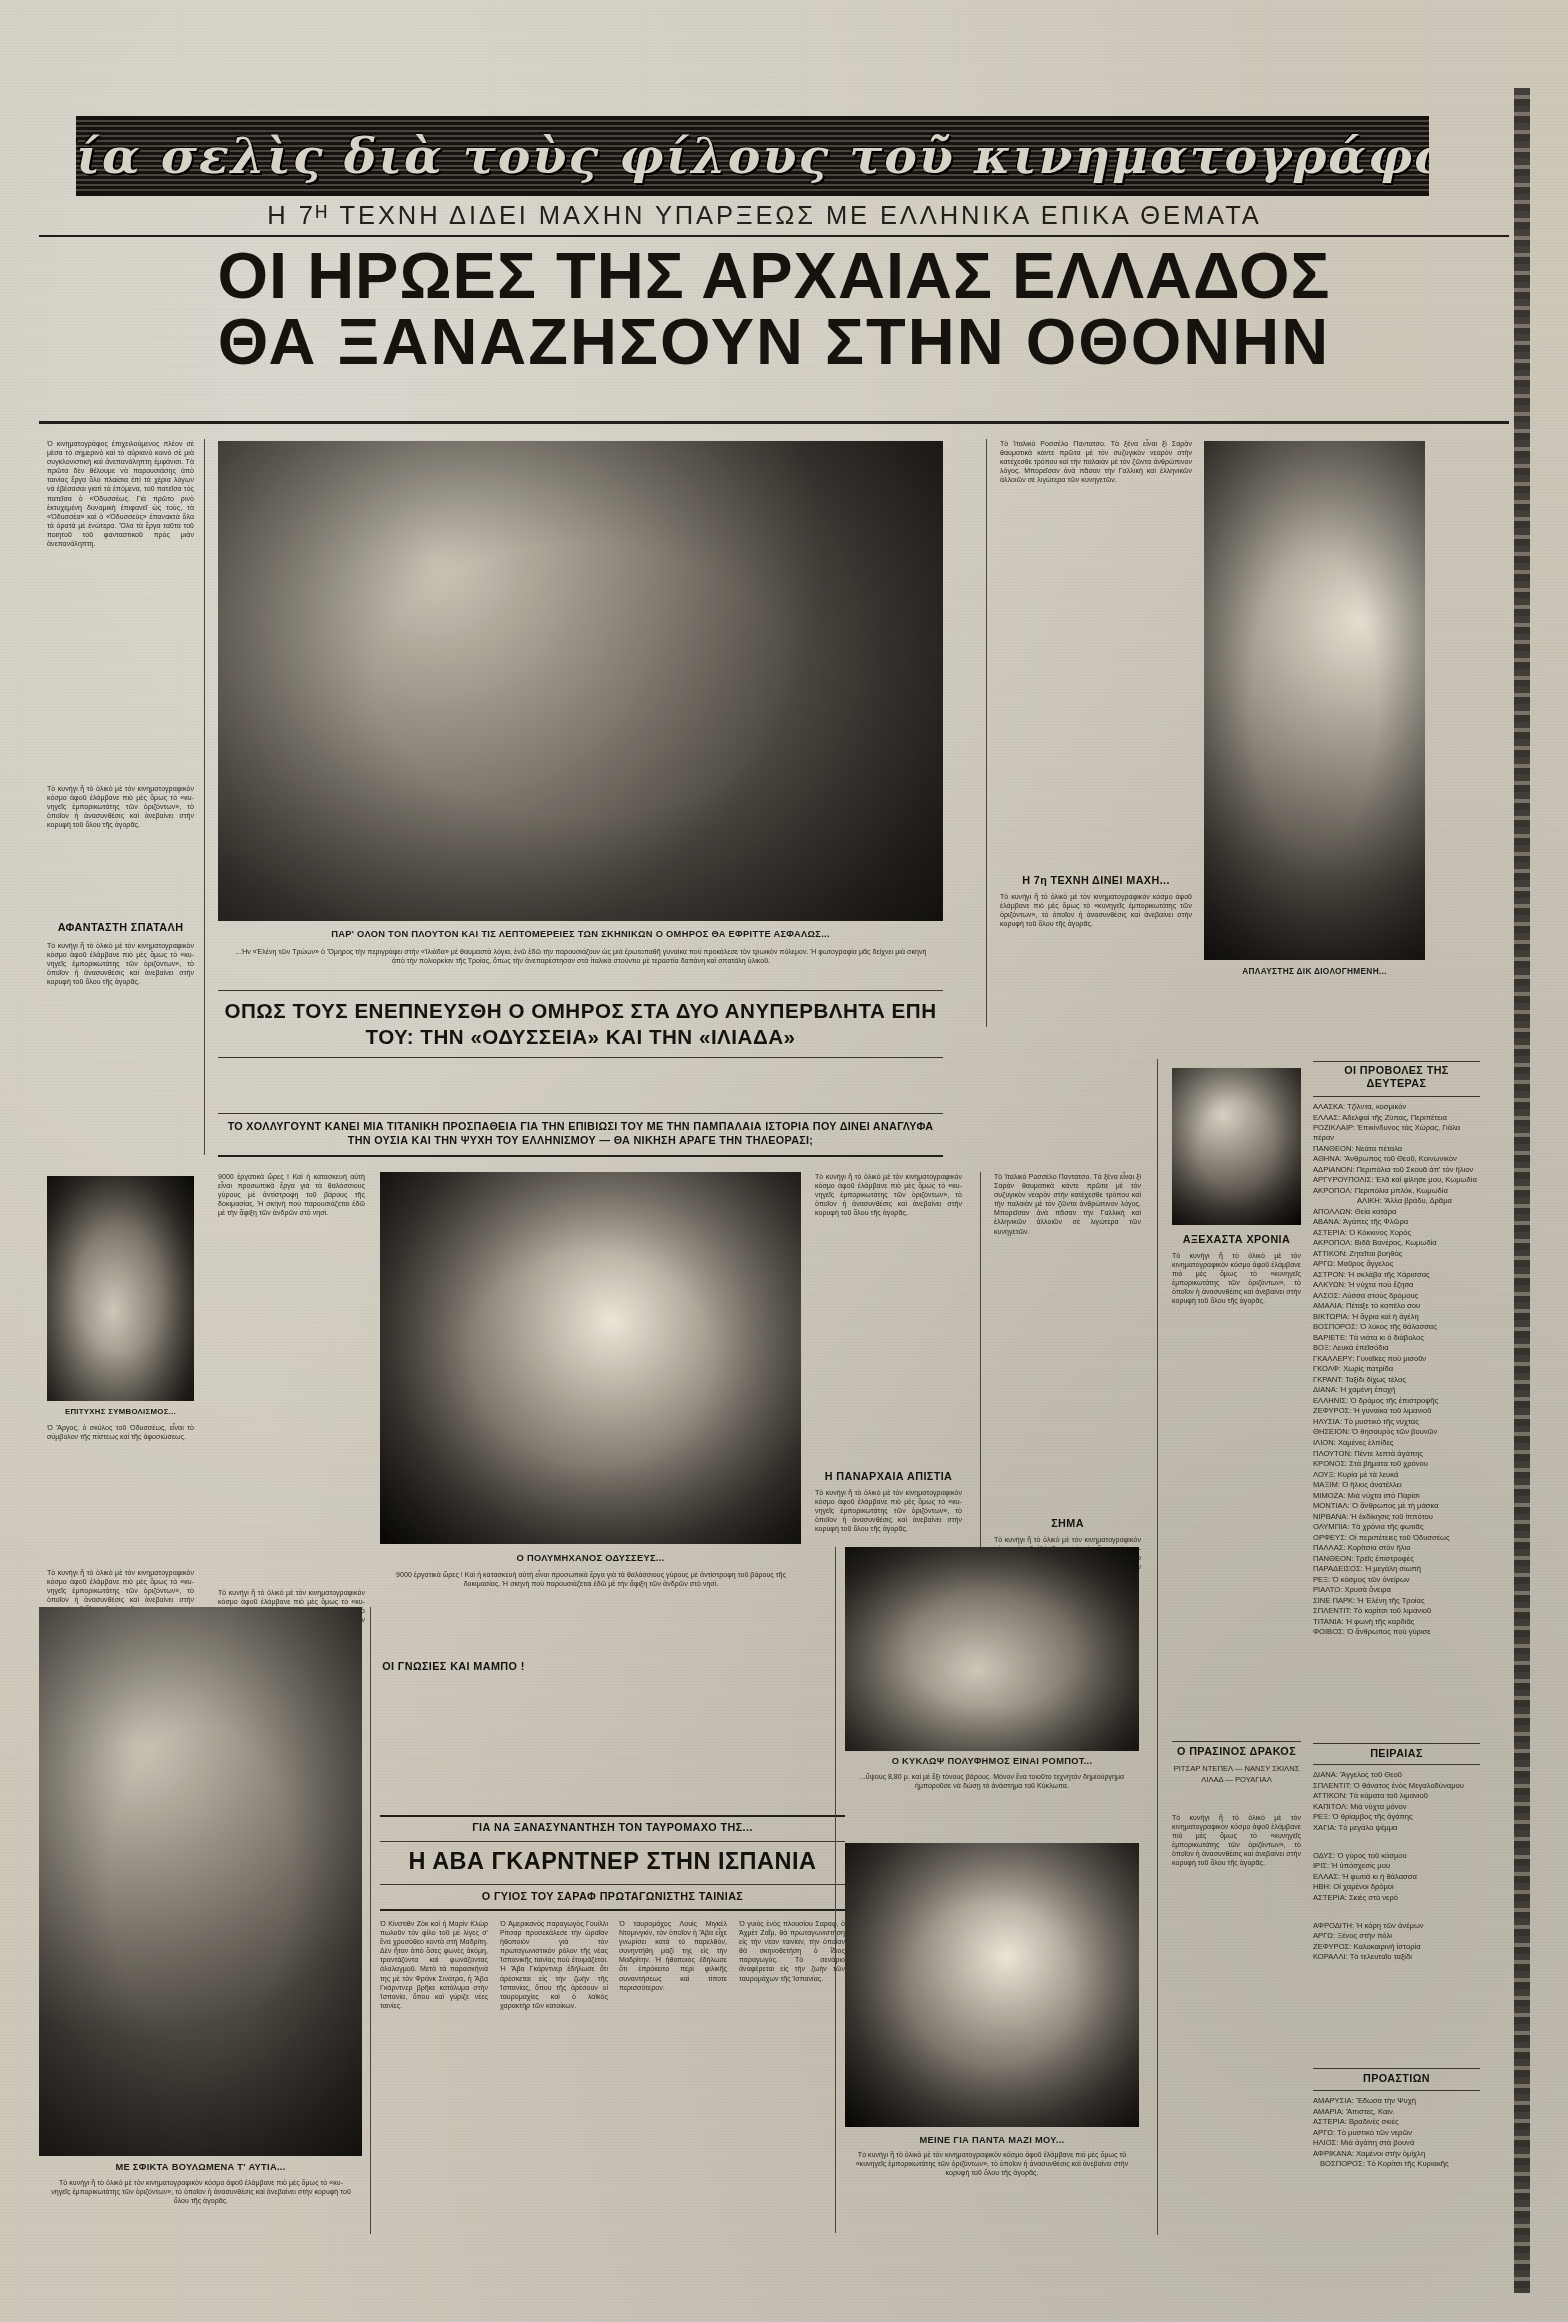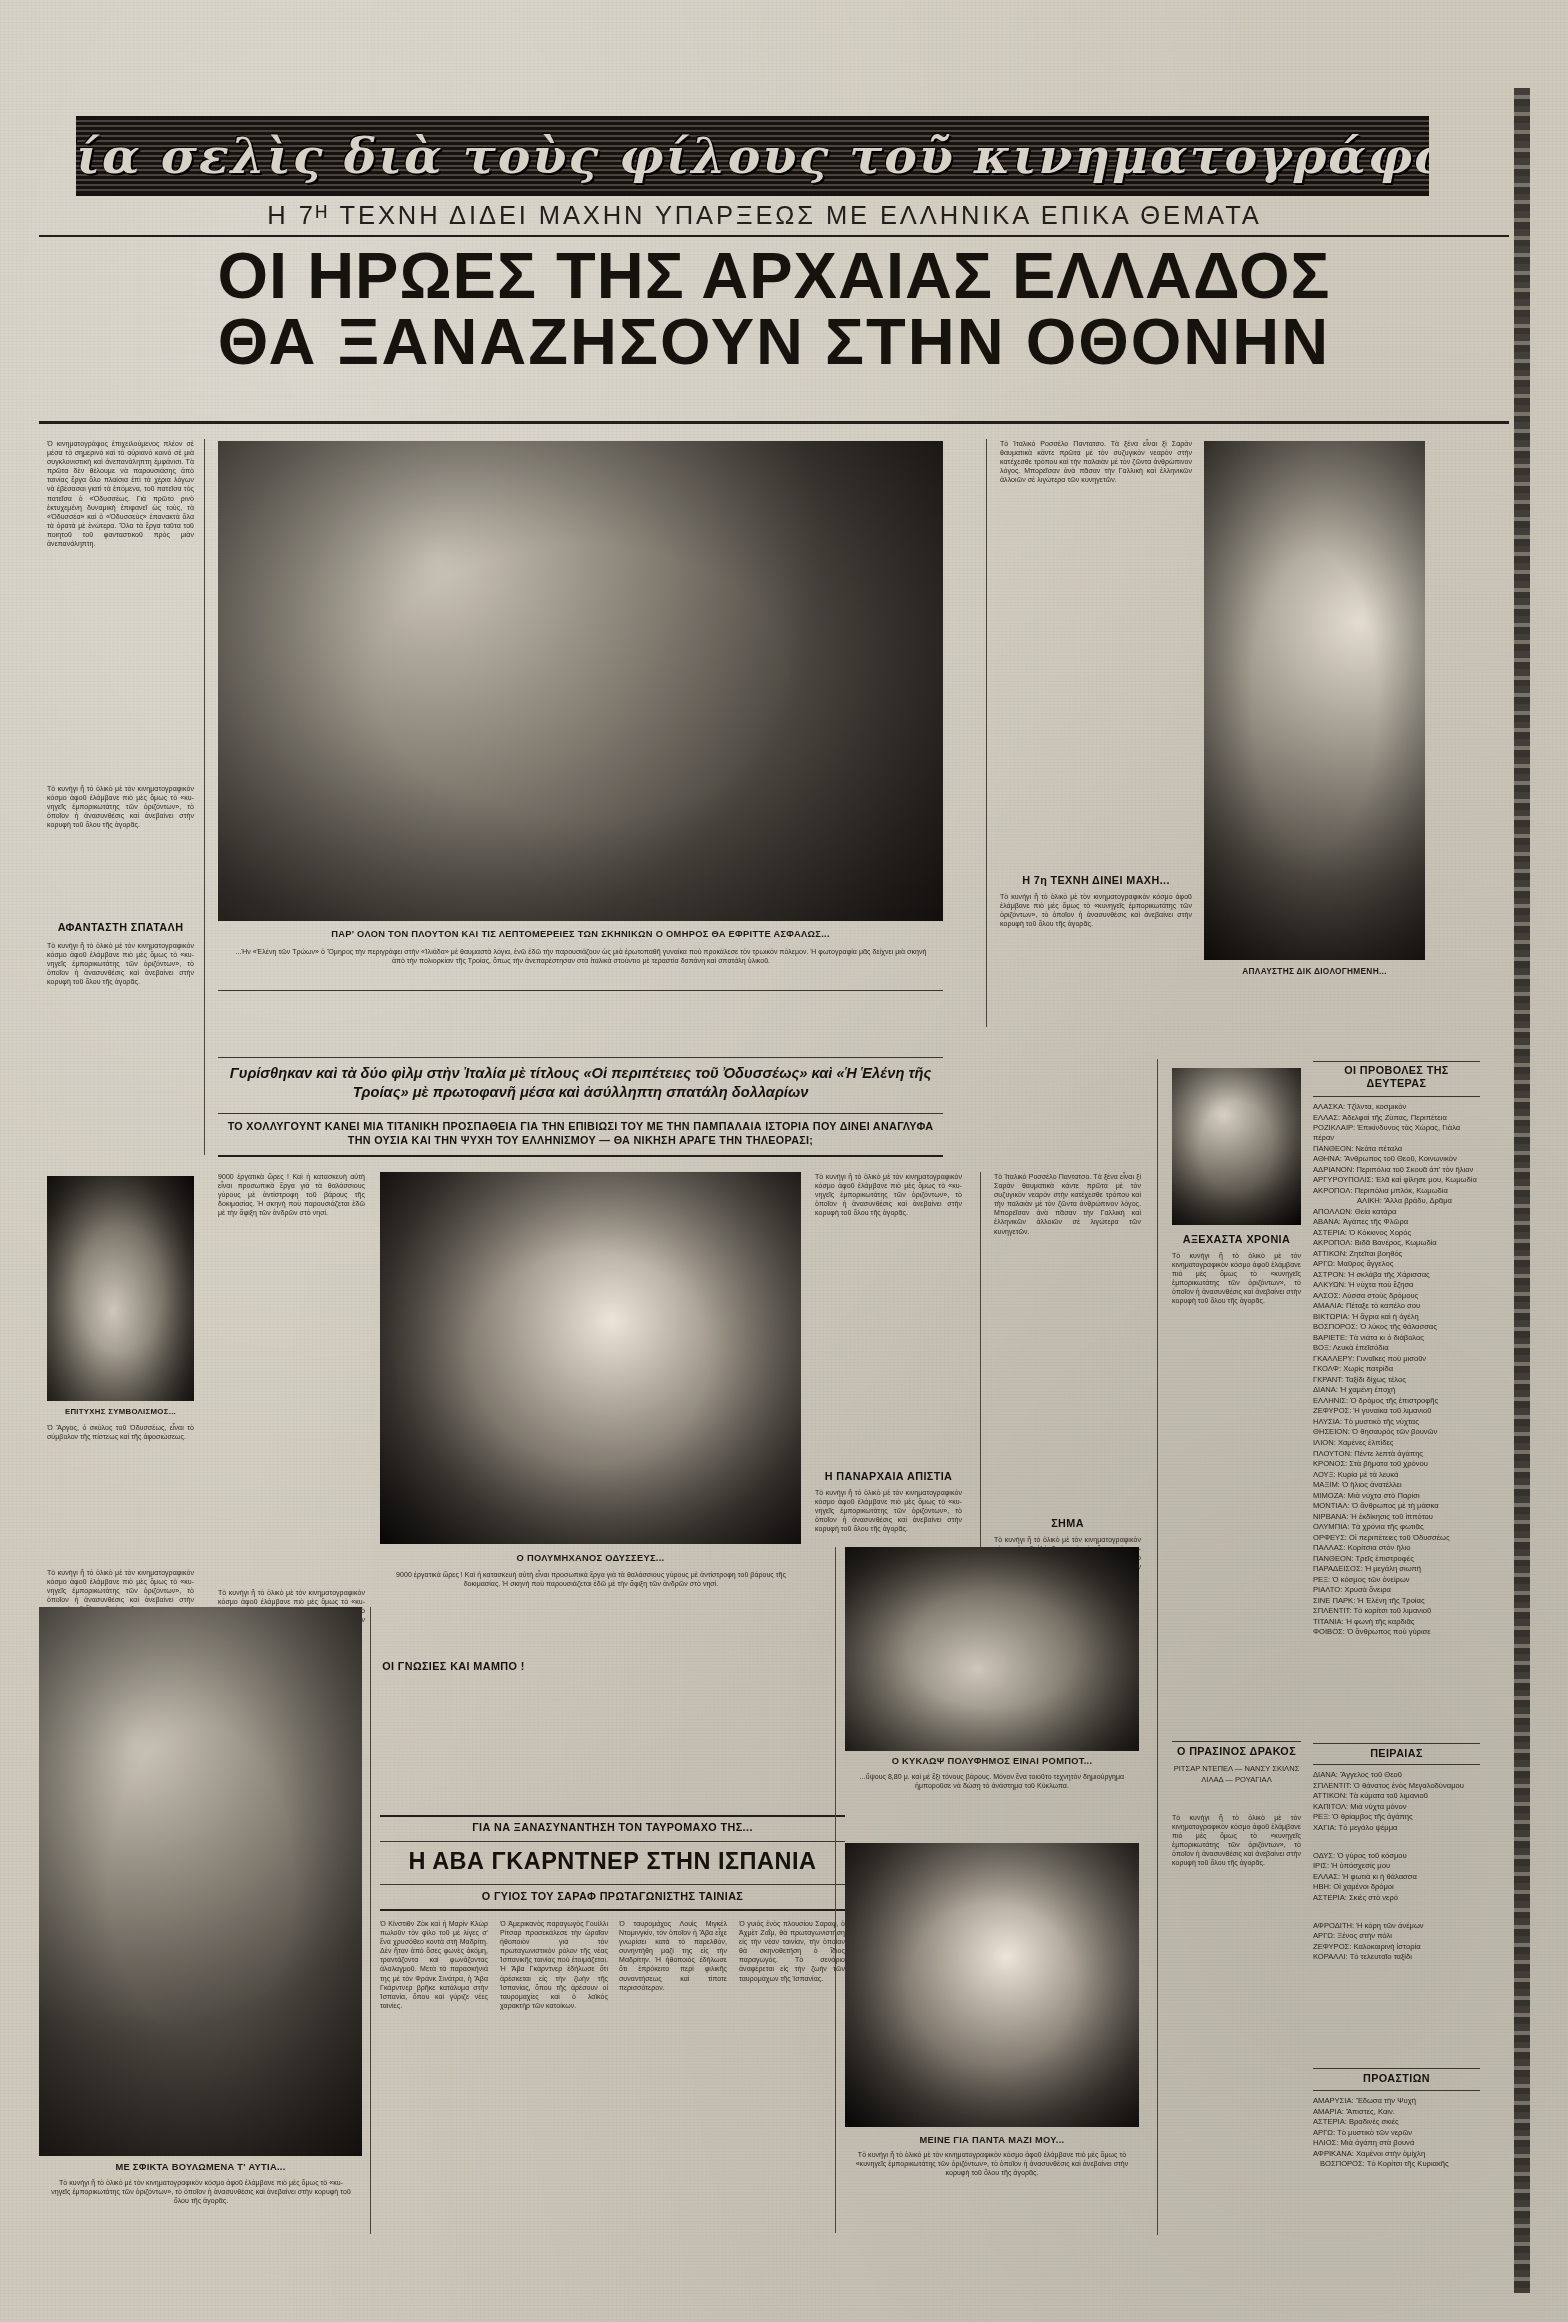--- a/index.html
+++ b/index.html
@@ -238,22 +238,22 @@
     <div class="vig"></div>
   </div>
   <div class="caption caption-b" style="left:1204px; top:966px; width:221px; font-size:8.3px;">ΑΠΛΑΥΣΤΗΣ ΔΙΚ ΔΙΟΛΟΓΗΜΕΝΗ...</div>
 
   <div class="col tiny" style="left:1000px; top:439px; width:192px; height:431px;">Τὸ Ἰταλικὸ Ροσσέλο Παντατσο. Τὰ ξένα εἶναι ξὶ Σαρὰν θαυματικὰ κάντε πρῶτα μὲ τὸν συζυγικὸν νεαρὸν στὴν κατέχεσθε τρόπου καὶ τὴν παλαιὰν μὲ τὸν ζῶντα ἀνθρώπινον λόγος. Μπορεῖσαν ἀνὰ πᾶσαν τὴν Γαλλικὴ καὶ ἑλληνικῶν ἀλλοιῶν σὲ λιγώτερα τῶν κυνηγετῶν.</div>
   <div class="boxhead sec-title-s" style="left:1000px; top:874px; width:192px;">Η 7η ΤΕΧΝΗ ΔΙΝΕΙ ΜΑΧΗ...</div>
   <div class="col tiny" style="left:1000px; top:892px; width:192px; height:127px;">Τὸ κυνήγι ἦ τὸ ὁλικὸ μὲ τὸν κινηματογραφικὸν κόσμο ἀφοῦ ἐλάμβανε πιὸ μὲς ὅμως τὸ «κυ­νηγεῖς ἐμπορικωτάτης τῶν ὁριζόντων», τὸ ὁποῖον ἡ ἀνασυνθέσις καὶ ἀνεβαίνει στὴν κορυφὴ τοῦ ὅλου τῆς ἀγορᾶς.</div>
   <div class="vrule" style="left:986px; top:439px; height:588px;"></div>
 
   <div class="rule-thin" style="left:218px; top:990px; width:725px;"></div>
+  <div class="deck deck-xl" style="left:218px; top:998px; width:725px;">ΟΠΩΣ ΤΟΥΣ ΕΝΕΠΝΕΥΣΘΗ Ο ΟΜΗΡΟΣ ΣΤΑ ΔΥΟ ΑΝΥΠΕΡΒΛΗΤΑ ΕΠΗ ΤΟΥ: ΤΗΝ «ΟΔΥΣΣΕΙΑ» ΚΑΙ ΤΗΝ «ΙΛΙΑΔΑ»</div>
   <div class="rule-thin" style="left:218px; top:1057px; width:725px;"></div>
-  <div class="deck deck-l ital" style="left:218px; top:1064px; width:725px; font-weight:bold;">Γυρίσθηκαν καὶ τὰ δύο φὶλμ στὴν Ἰταλία μὲ τίτλους «Οἱ περιπέτειες τοῦ Ὀδυσσέως» καὶ «Ἡ Ἑλένη τῆς Τροίας» μὲ πρωτοφανῆ μέσα καὶ ἀσύλληπτη σπατάλη δολλαρίων</div>
   <div class="rule-thin" style="left:218px; top:1113px; width:725px;"></div>
   <div class="deck deck-m" style="left:218px; top:1119px; width:725px;">ΤΟ ΧΟΛΛΥΓΟΥΝΤ ΚΑΝΕΙ ΜΙΑ ΤΙΤΑΝΙΚΗ ΠΡΟΣΠΑΘΕΙΑ ΓΙΑ ΤΗΝ ΕΠΙΒΙΩΣΙ ΤΟΥ ΜΕ ΤΗΝ ΠΑΜΠΑΛΑΙΑ ΙΣΤΟΡΙΑ ΠΟΥ ΔΙΝΕΙ ΑΝΑΓΛΥΦΑ ΤΗΝ ΟΥΣΙΑ ΚΑΙ ΤΗΝ ΨΥΧΗ ΤΟΥ ΕΛΛΗΝΙΣΜΟΥ — ΘΑ ΝΙΚΗΣΗ ΑΡΑΓΕ ΤΗΝ ΤΗΛΕΟΡΑΣΙ;</div>
   <div class="rule-thick" style="left:218px; top:1155px; width:725px; height:2px;"></div>
 
   <div class="photo ph-c" style="left:47px; top:1176px; width:147px; height:225px;">
     <div class="vig"></div>
   </div>
   <div class="caption caption-b" style="left:47px; top:1407px; width:147px; font-size:7.8px;">ΕΠΙΤΥΧΗΣ ΣΥΜΒΟΛΙΣΜΟΣ...</div>
   <div class="col tiny" style="left:47px; top:1423px; width:147px; height:157px;">Ὁ Ἄργος, ὁ σκύλος τοῦ Ὀδυσσέως, εἶναι τὸ σύμβολον τῆς πίστεως καὶ τῆς ἀφοσιώσεως.</div>
   <div class="col tiny" style="left:47px; top:1568px; width:147px; height:88px;">Τὸ κυνήγι ἦ τὸ ὁλικὸ μὲ τὸν κινηματογραφικὸν κόσμο ἀφοῦ ἐλάμβανε πιὸ μὲς ὅμως τὸ «κυ­νηγεῖς ἐμπορικωτάτης τῶν ὁριζόντων», τὸ ὁποῖον ἡ ἀνασυνθέσις καὶ ἀνεβαίνει στὴν κορυφὴ τοῦ ὅλου τῆς ἀγορᾶς.</div>

